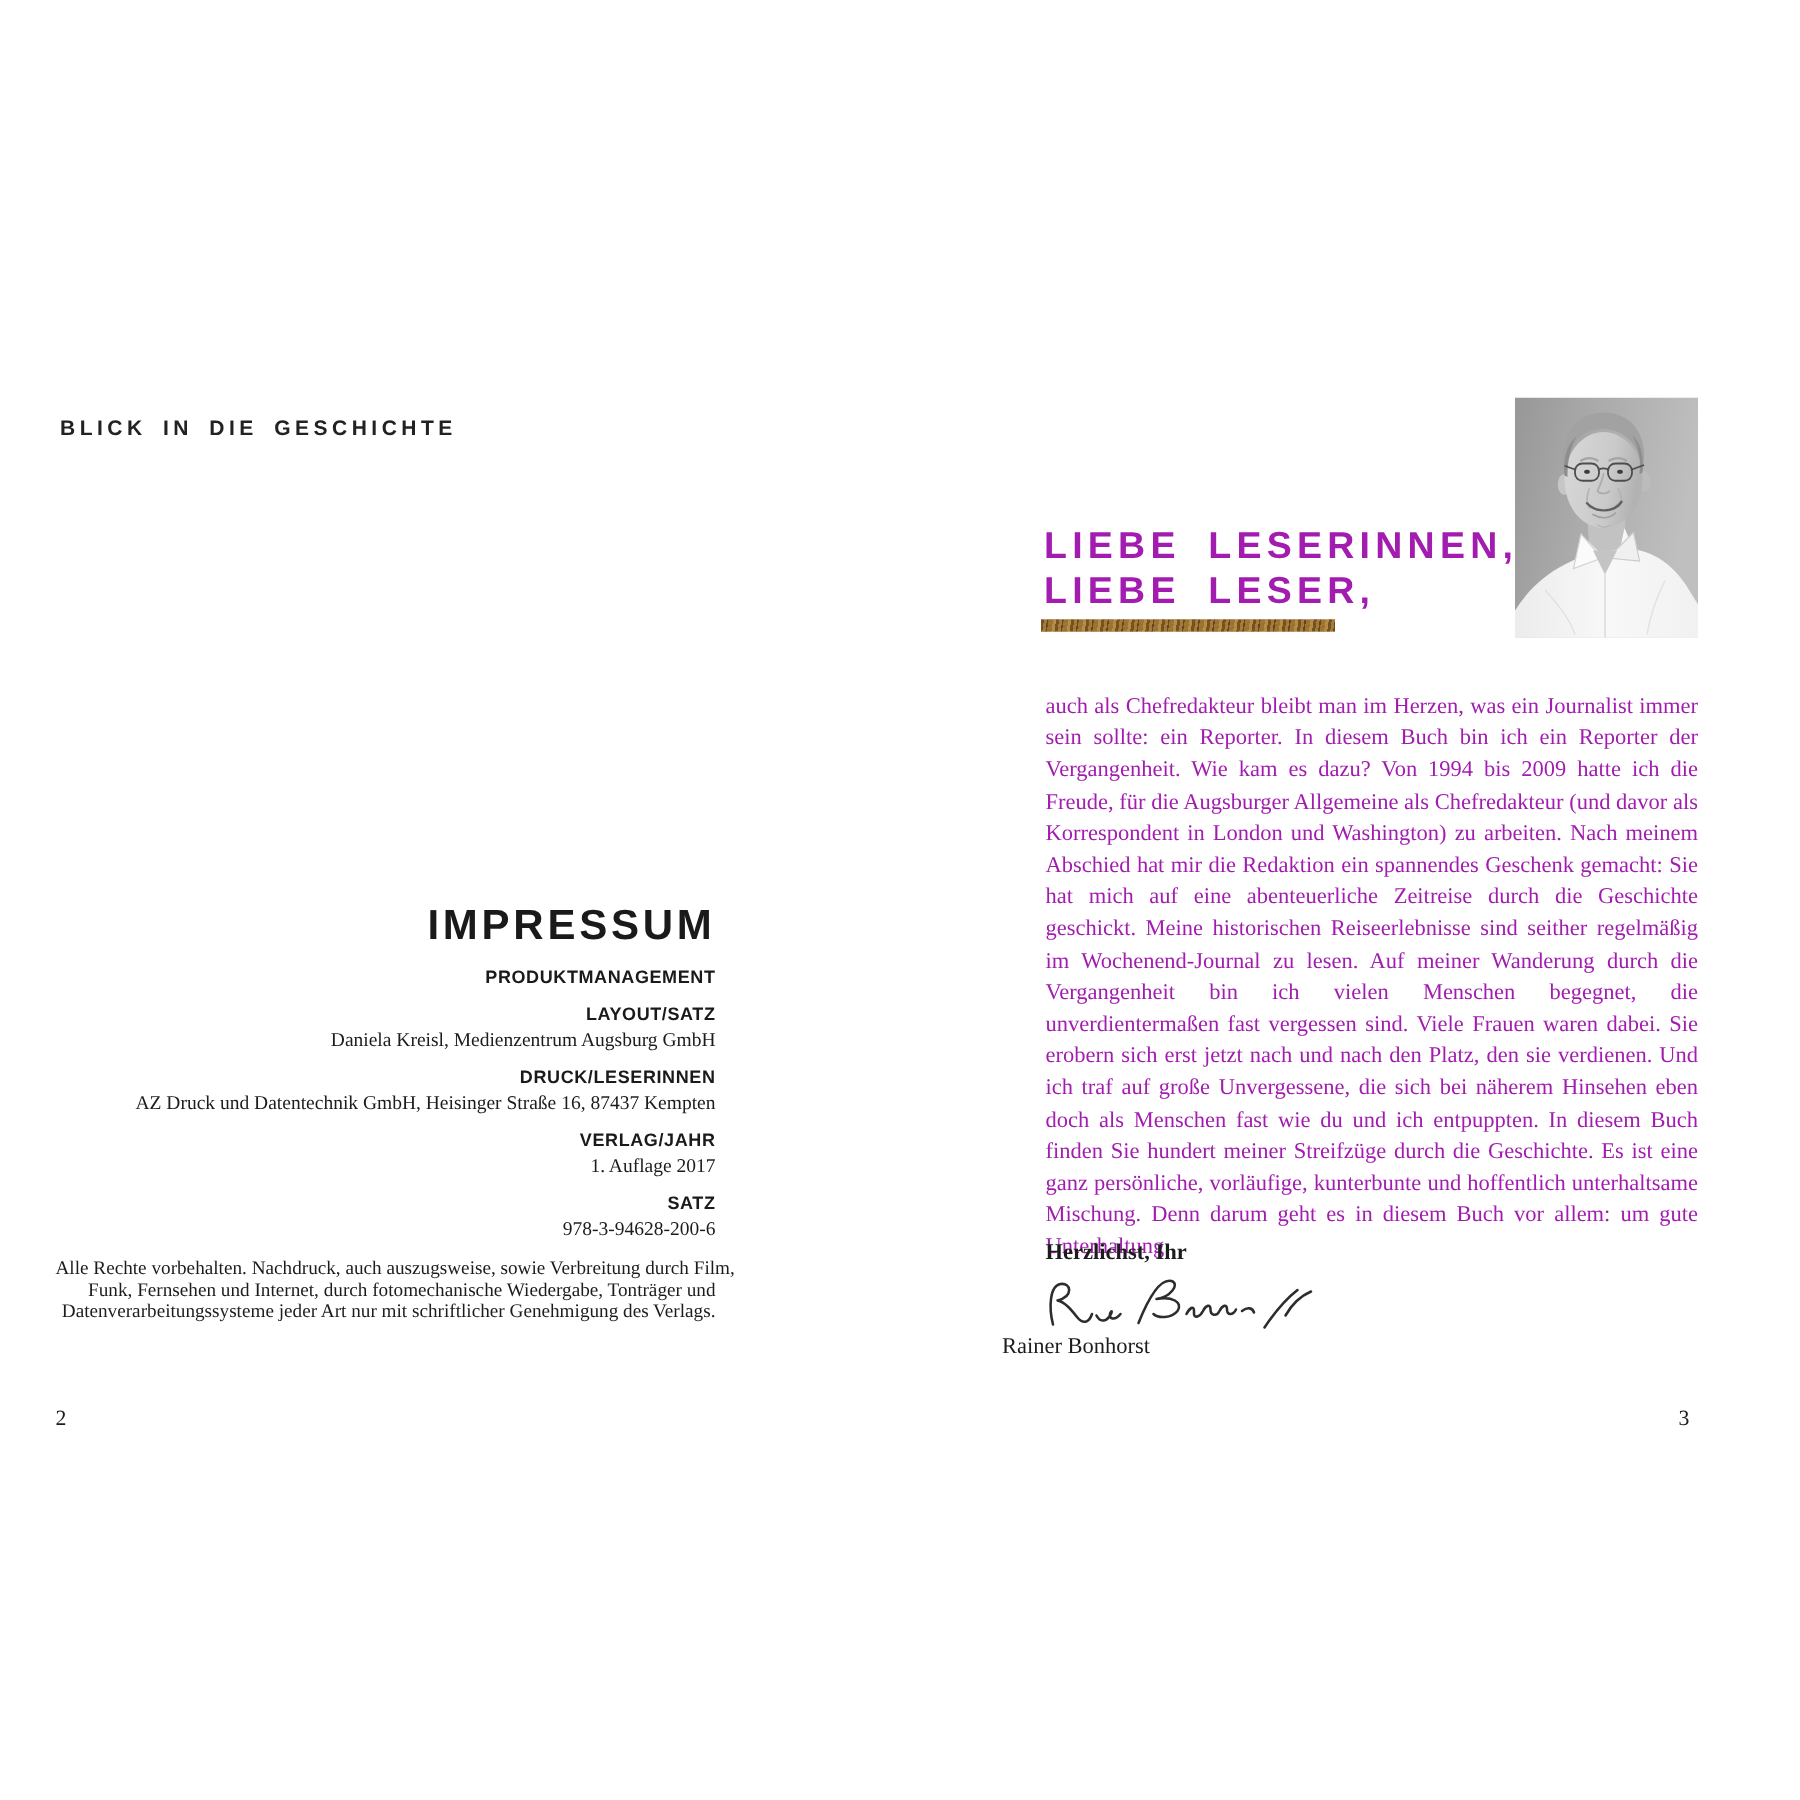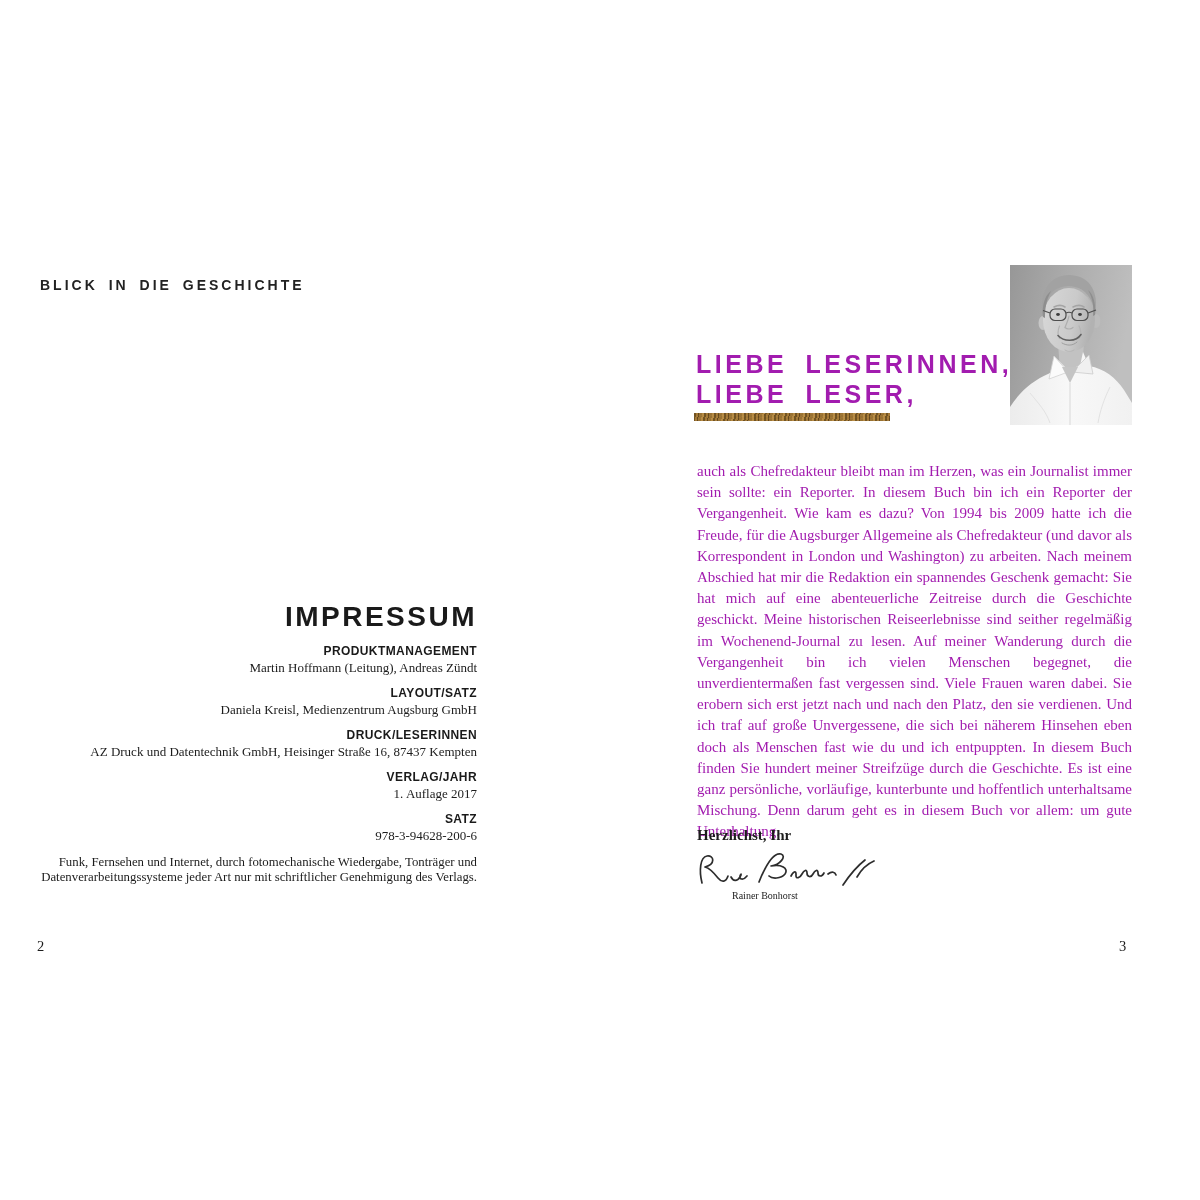--- a/index.html
+++ b/index.html
@@ -96,36 +96,35 @@
   .body-col {
     left: 697px; top: 461px; width: 435px;
     font-size: 15px;
     line-height: 21.2px;
     text-align: justify;
     color: #a21caf;
   }
   .body-col p { margin: 0; }
   .closing { left: 697px; top: 827px; font-size: 15px; font-weight: bold; }
   .signature { left: 695px; top: 845px; }
-  .author { left: 732px; top: 890px; font-size: 10px; }
+  .author { left: 668px; top: 890px; font-size: 15px; }
 </style>
 </head>
 <body>
 
 <div class="canvas">
 
   <div class="abs kicker">BLICK IN DIE GESCHICHTE</div>
 
   <div class="abs imp-block">
     <div class="imp-title">IMPRESSUM</div>
 
 
     <div class="imp-section">
       <div class="imp-label">PRODUKTMANAGEMENT</div>
-      <div class="imp-line">Martin Hoffmann (Leitung), Andreas Zündt</div>
     </div>
 
     <div class="imp-section">
       <div class="imp-label">LAYOUT/SATZ</div>
       <div class="imp-line">Daniela Kreisl, Medienzentrum Augsburg GmbH</div>
     </div>
 
     <div class="imp-section">
       <div class="imp-label">DRUCK/LESERINNEN</div>
       <div class="imp-line">AZ Druck und Datentechnik GmbH, Heisinger Straße 16, 87437 Kempten</div>
@@ -135,20 +134,21 @@
       <div class="imp-label">VERLAG/JAHR</div>
       <div class="imp-line">1. Auflage 2017</div>
     </div>
 
     <div class="imp-section">
       <div class="imp-label">SATZ</div>
       <div class="imp-line">978-3-94628-200-6</div>
     </div>
 
     <div class="imp-section rights">
+      <div class="imp-line">Alle Rechte vorbehalten. Nachdruck, auch auszugsweise, sowie Verbreitung durch Film,</div>
       <div class="imp-line">Funk, Fernsehen und Internet, durch fotomechanische Wiedergabe, Tonträger und</div>
       <div class="imp-line">Datenverarbeitungssysteme jeder Art nur mit schriftlicher Genehmigung des Verlags.</div>
     </div>
   </div>
 
   <div class="abs pageno pageno-left">2</div>
 
   <div class="abs heading">
     <div>LIEBE LESERINNEN,</div>
     <div>LIEBE LESER,</div>

